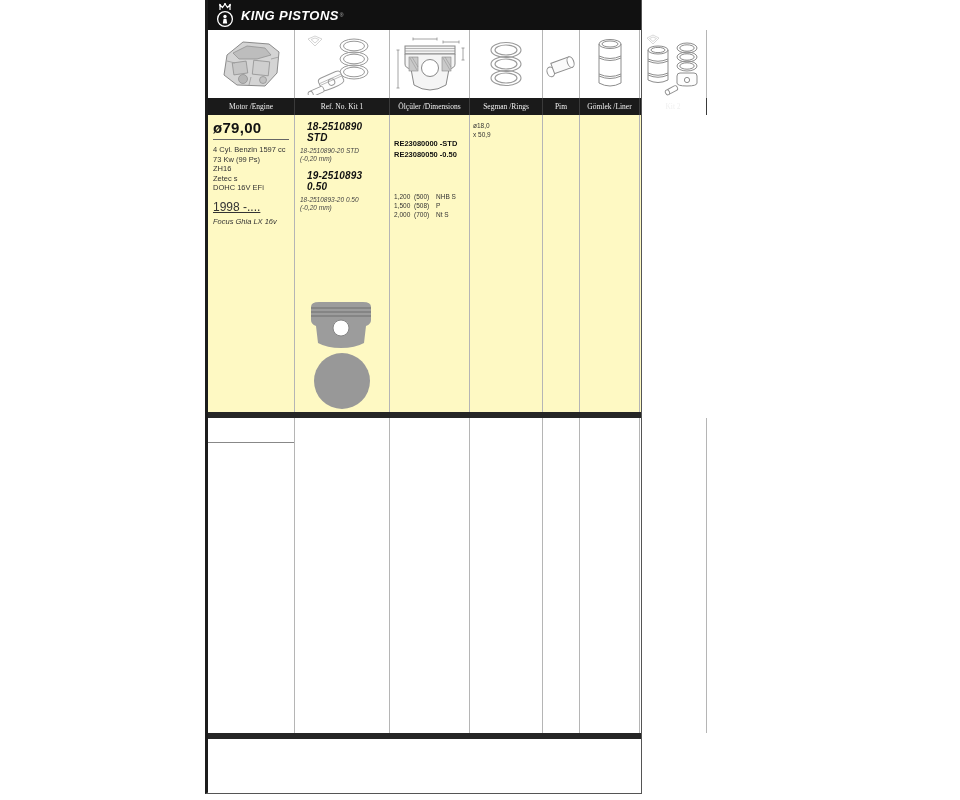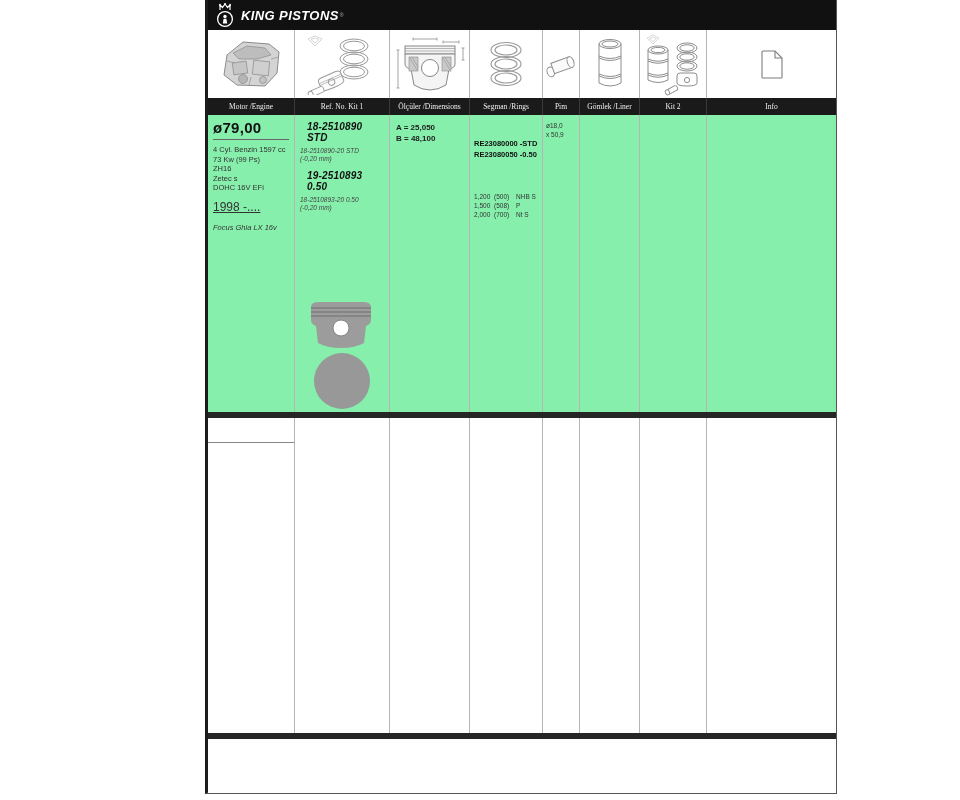--- a/index.html
+++ b/index.html
@@ -1,40 +1,40 @@
 <!DOCTYPE html>
 <html><head>
 <meta charset="utf-8">
 <style>
   html,body{margin:0;padding:0;background:#ffffff;}
   body{width:960px;height:800px;position:relative;font-family:"Liberation Sans",sans-serif;color:#222;}
-  .page{position:absolute;left:205px;top:0;width:632px;height:794px;box-sizing:border-box;
+  .page{position:absolute;left:205px;top:0;width:437px;height:794px;box-sizing:border-box;
         border-left:3px solid #1c1c1c;border-right:1px solid #555;border-bottom:2px solid #555;background:#fff;}
   .logo-bar{height:30px;background:#111;display:flex;align-items:center;padding-left:6px;box-sizing:border-box;}
   .logo-mark{display:inline-flex;margin-right:5px;}
   .brand-text{color:#fff;font-weight:bold;font-style:italic;font-size:13px;letter-spacing:.4px;white-space:nowrap;}
   .brand-reg{color:#bbb;font-size:5px;vertical-align:super;margin-left:1px;}
   .cols{display:grid;grid-template-columns:87px 95px 80px 73px 37px 60px 67px 1fr;}
   .cols>div{border-right:1px solid #b5b5b5;box-sizing:border-box;position:relative;overflow:hidden;}
   .cols>div:last-child{border-right:none;}
   .icon-row{height:68px;background:#fff;}
   .icon-row>div{display:flex;align-items:center;justify-content:center;}
   .header-row{height:17px;background:#1a1a1a;font-family:Liberation Serif, serif;}
   .header-row>div{border-right:1px solid #3a3a3a;display:flex;align-items:center;justify-content:center;}
   .header-row span{color:#f0f0f0;font-size:7.5px;white-space:nowrap;}
-  .data-row{height:297px;background:#86efac;}
+  .data-row{height:297px;background:#fef9c3;}
   .thick-bar{height:6px;background:#262626;}
   .empty-section{height:315px;background:#fff;}
   .footer{height:54px;background:#fff;}
   
   .motor-cell{padding:4px 5px;}
   .bore{font-size:15px;font-weight:bold;letter-spacing:.3px;border-bottom:1px solid #666;padding-bottom:3px;margin-bottom:5px;color:#111;}
   .spec-line{font-size:7.5px;line-height:9.5px;color:#333;}
   .years{font-size:12px;margin-top:7px;text-decoration:underline;color:#333;}
-  .model{font-size:7.5px;margin-top:9px;font-style:italic;color:#333;}
+  .model{font-size:7.5px;margin-top:3px;font-style:italic;color:#333;}
   
   .ref-cell{padding:6px 5px;}
   .ref-main{font-size:10px;font-weight:bold;font-style:italic;color:#111;letter-spacing:.2px;margin-left:7px;}
   .ref-sub{font-size:6.5px;font-style:italic;color:#444;margin-top:4px;line-height:8px;}
   .ref-note{font-size:6.5px;font-style:italic;color:#444;line-height:8px;}
   .ref-group2{margin-top:7px;}
   .piston-photo{position:absolute;left:9px;top:184px;}
   .piston-crown-circle{position:absolute;left:19px;top:238px;width:56px;height:56px;border-radius:50%;background:#989898;}
   
   .dim-cell{padding:7px 6px;}
@@ -255,24 +255,20 @@
         <svg width="74" height="50" viewBox="0 0 74 50">
           <path d="M7,8 q0,-5 8,-5 h44 q8,0 8,5 v13 q0,4 -5,6 l-2,17 q-9,5 -23,5 t-23,-5 l-2,-17 q-5,-2 -5,-6 z" fill="#9c9c9c"></path>
           <path d="M7,9 h60 M7,13 h60 M7,17 h60" stroke="#7e7e7e" stroke-width="1.6"></path>
           <circle cx="37" cy="29" r="8" fill="#ffffff"></circle>
           <circle cx="37" cy="29" r="8" fill="none" stroke="#858585" stroke-width="1"></circle>
         </svg>
       </div>
       <div class="piston-crown-circle"></div>
     </div>
 
-    <div class="dim-cell">
-      <div class="dim-line">A = 25,050</div>
-      <div class="dim-line">B = 48,100</div>
-    </div>
 
     <div class="rings-cell">
       <div class="ring-part">RE23080000 -STD</div>
       <div class="ring-part">RE23080050 -0.50</div>
       <div class="ring-sizes">
         <div class="ring-size-line">
           <span>1,200</span>
             <span>(500)</span>
             <span>NHB S</span>
         </div>

